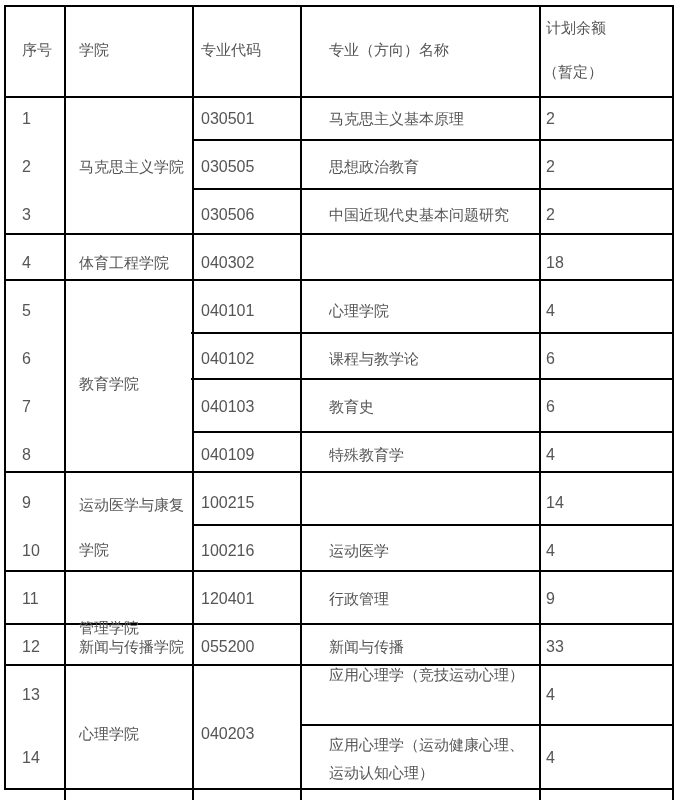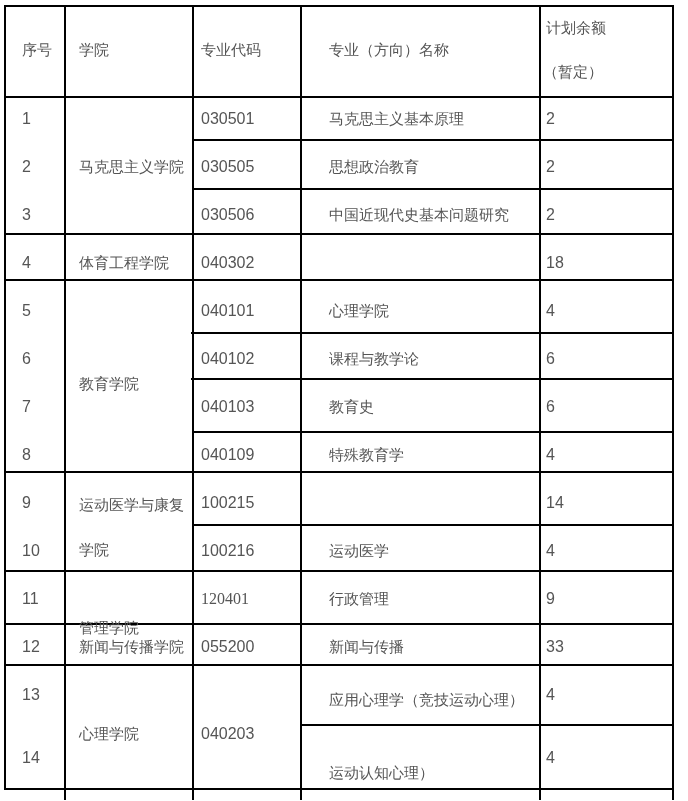--- a/index.html
+++ b/index.html
@@ -76,35 +76,36 @@
   <span class="txt num" style="left:201px;top:109px;">030501</span>
   <span class="txt num" style="left:201px;top:157px;">030505</span>
   <span class="txt num" style="left:201px;top:205px;">030506</span>
   <span class="txt num" style="left:201px;top:253px;">040302</span>
   <span class="txt num" style="left:201px;top:301px;">040101</span>
   <span class="txt num" style="left:201px;top:349px;">040102</span>
   <span class="txt num" style="left:201px;top:397px;">040103</span>
   <span class="txt num" style="left:201px;top:445px;">040109</span>
   <span class="txt num" style="left:201px;top:493px;">100215</span>
   <span class="txt num" style="left:201px;top:541px;">100216</span>
-  <span class="txt num" style="left:201px;top:589px;font-family:Liberation Serif, serif;">120401</span>
+  <span class="txt num" style="left:201px;top:589px;">120401</span>
   <span class="txt num" style="left:201px;top:637px;">055200</span>
   <span class="txt num" style="left:201px;top:724px;">040203</span>
 
   <span class="txt" style="left:329px;top:109px;">马克思主义基本原理</span>
   <span class="txt" style="left:329px;top:157px;">思想政治教育</span>
   <span class="txt" style="left:329px;top:205px;">中国近现代史基本问题研究</span>
   <span class="txt" style="left:329px;top:301px;">心理学院</span>
   <span class="txt" style="left:329px;top:349px;">课程与教学论</span>
   <span class="txt" style="left:329px;top:397px;">教育史</span>
   <span class="txt" style="left:329px;top:445px;">特殊教育学</span>
   <span class="txt" style="left:329px;top:541px;">运动医学</span>
   <span class="txt" style="left:329px;top:589px;">行政管理</span>
   <span class="txt" style="left:329px;top:637px;">新闻与传播</span>
-  <span class="txt" style="left:329px;top:690px;">应用心理学（竞技运动心理）</span>
+  <span class="txt" style="left:329px;top:665px;">应用心理学（竞技运动心理）</span>
+  <span class="txt" style="left:329px;top:735px;">应用心理学（运动健康心理、</span>
   <span class="txt" style="left:329px;top:763px;">运动认知心理）</span>
 
   <span class="txt num" style="left:546px;top:109px;">2</span>
   <span class="txt num" style="left:546px;top:157px;">2</span>
   <span class="txt num" style="left:546px;top:205px;">2</span>
   <span class="txt num" style="left:546px;top:253px;">18</span>
   <span class="txt num" style="left:546px;top:301px;">4</span>
   <span class="txt num" style="left:546px;top:349px;">6</span>
   <span class="txt num" style="left:546px;top:397px;">6</span>
   <span class="txt num" style="left:546px;top:445px;">4</span>

